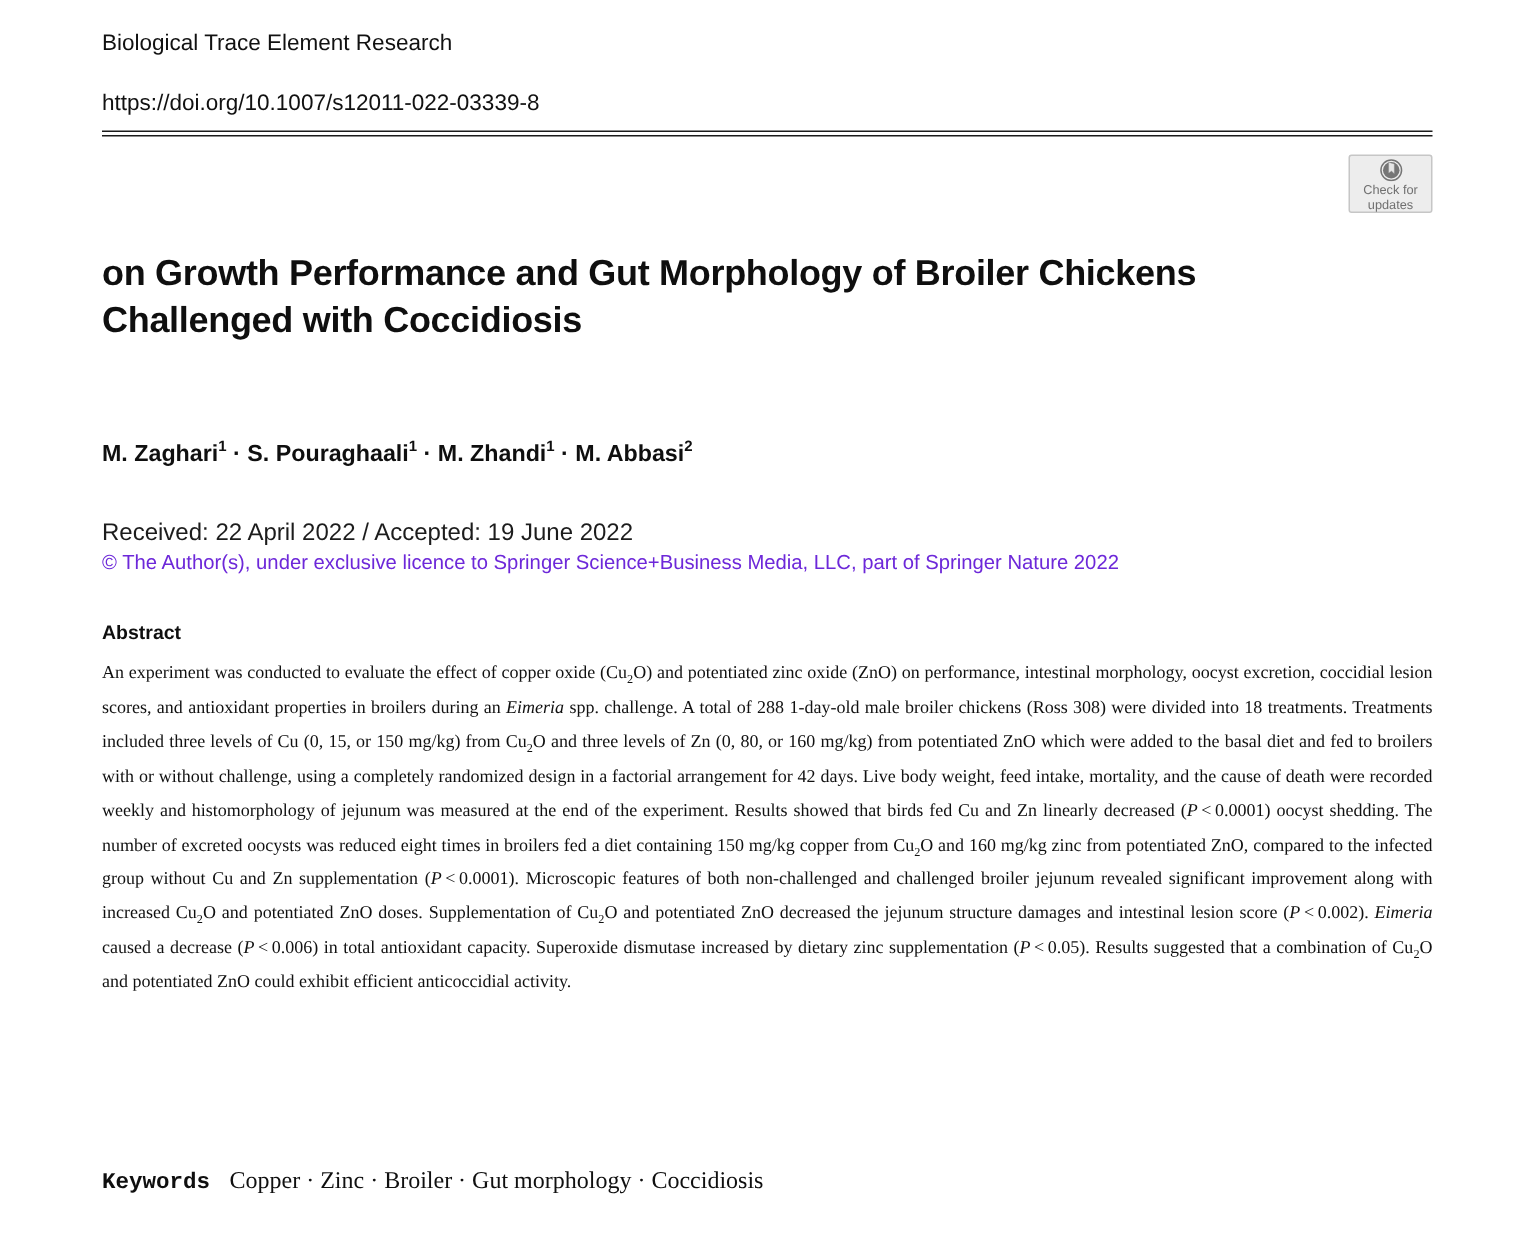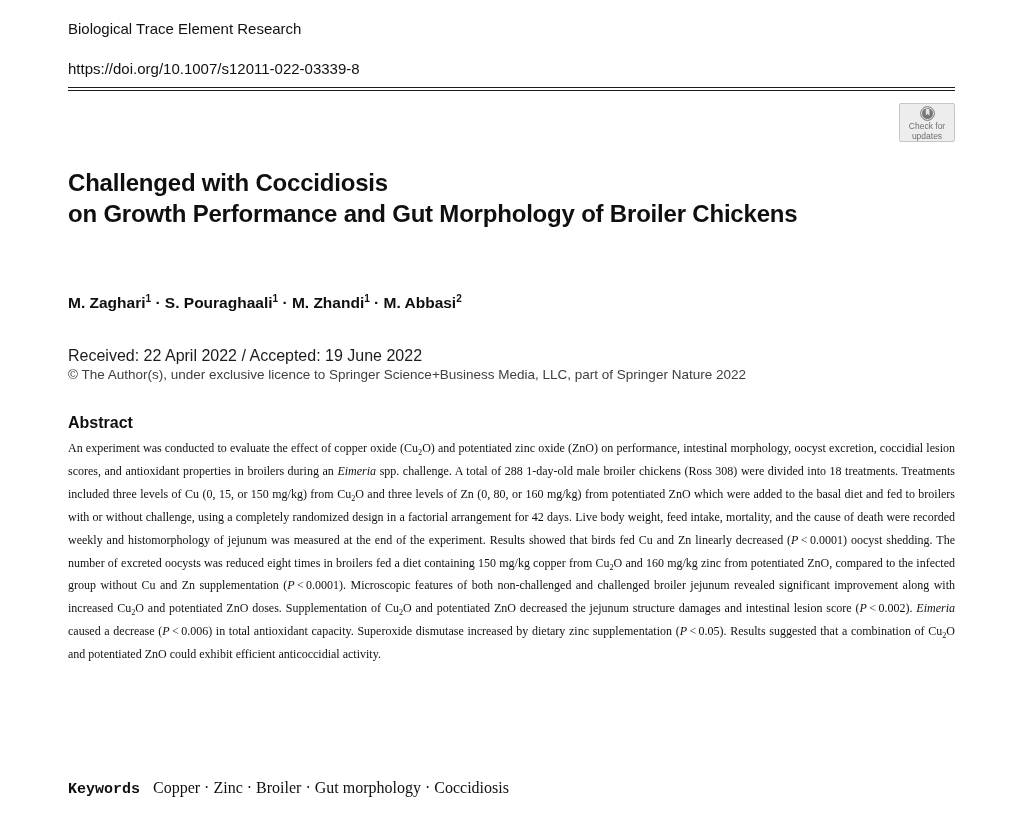--- a/index.html
+++ b/index.html
@@ -36,23 +36,23 @@
     left: 68px; top: 167px;
     font-size: 24px; line-height: 31px; font-weight: bold;
     letter-spacing: -0.2px; color: #0f0f0f; margin: 0;
   }
   .title div { white-space: nowrap; }
 
   .authors { left: 68px; top: 294px; font-size: 15.5px; font-weight: bold; color: #0f0f0f; }
   .authors sup { font-size: 10px; line-height: 0; }
 
   .dates     { left: 68px; top: 347px; font-size: 16px; color: #1c1c1c; }
-  .copyright { left: 68px; top: 367px; font-size: 13.5px; color: #404040; }
+  .copyright { left: 68px; top: 367px; font-size: 13.5px; color: #6d28d9; }
 
-  .abstract-heading { left: 68px; top: 414px; font-size: 16px; font-weight: bold; color: #0f0f0f; }
+  .abstract-heading { left: 68px; top: 414px; font-size: 13px; font-weight: bold; color: #0f0f0f; }
 
   .abstract-body {
     left: 68px; top: 437px; width: 887px;
     font-family: "Liberation Serif", serif;
     font-size: 12px; line-height: 22.9px;
     text-align: justify; color: #101010;
   }
   .abstract-body sub { font-size: 68%; line-height: 0; }
   .abstract-body i { font-style: italic; }
 
@@ -79,22 +79,22 @@
       <circle cx="12" cy="12" r="8.8" fill="#757575"></circle>
       <path d="M9.3 3.6 L15.2 5.2 L15.2 15.6 L12.3 12.8 L9.3 14.8 Z" fill="#e6e6e6" stroke="#9a9a9a" stroke-width="0.4"></path>
     </svg>
     <div class="badge-text">
       <div>Check for</div>
       <div>updates</div>
     </div>
   </div>
 
   <h1 class="abs title">
+    <div>on Growth Performance and Gut Morphology of Broiler Chickens</div>
     <div>Challenged with Coccidiosis</div>
-    <div>on Growth Performance and Gut Morphology of Broiler Chickens</div>
   </h1>
 
   <div class="abs authors"><span>M. Zaghari<sup>1</sup></span> · <span>S. Pouraghaali<sup>1</sup></span> · <span>M. Zhandi<sup>1</sup></span> · <span>M. Abbasi<sup>2</sup></span></div>
 
   <div class="abs dates">Received: 22 April 2022 / Accepted: 19 June 2022</div>
   <div class="abs copyright">© The Author(s), under exclusive licence to Springer Science+Business Media, LLC, part of Springer Nature 2022</div>
 
   <div class="abs abstract-heading">Abstract</div>
   <div class="abs abstract-body">An experiment was conducted to evaluate the effect of copper oxide (Cu<sub>2</sub>O) and potentiated zinc oxide (ZnO) on performance, intestinal morphology, oocyst excretion, coccidial lesion scores, and antioxidant properties in broilers during an <i>Eimeria</i> spp. challenge. A total of 288 1-day-old male broiler chickens (Ross 308) were divided into 18 treatments. Treatments included three levels of Cu (0, 15, or 150 mg/kg) from Cu<sub>2</sub>O and three levels of Zn (0, 80, or 160 mg/kg) from potentiated ZnO which were added to the basal diet and fed to broilers with or without challenge, using a completely randomized design in a factorial arrangement for 42 days. Live body weight, feed intake, mortality, and the cause of death were recorded weekly and histomorphology of jejunum was measured at the end of the experiment. Results showed that birds fed Cu and Zn linearly decreased (<i>P</i> &lt; 0.0001) oocyst shedding. The number of excreted oocysts was reduced eight times in broilers fed a diet containing 150 mg/kg copper from Cu<sub>2</sub>O and 160 mg/kg zinc from potentiated ZnO, compared to the infected group without Cu and Zn supplementation (<i>P</i> &lt; 0.0001). Microscopic features of both non-challenged and challenged broiler jejunum revealed significant improvement along with increased Cu<sub>2</sub>O and potentiated ZnO doses. Supplementation of Cu<sub>2</sub>O and potentiated ZnO decreased the jejunum structure damages and intestinal lesion score (<i>P</i> &lt; 0.002). <i>Eimeria</i> caused a decrease (<i>P</i> &lt; 0.006) in total antioxidant capacity. Superoxide dismutase increased by dietary zinc supplementation (<i>P</i> &lt; 0.05). Results suggested that a combination of Cu<sub>2</sub>O and potentiated ZnO could exhibit efficient anticoccidial activity.</div>
 

